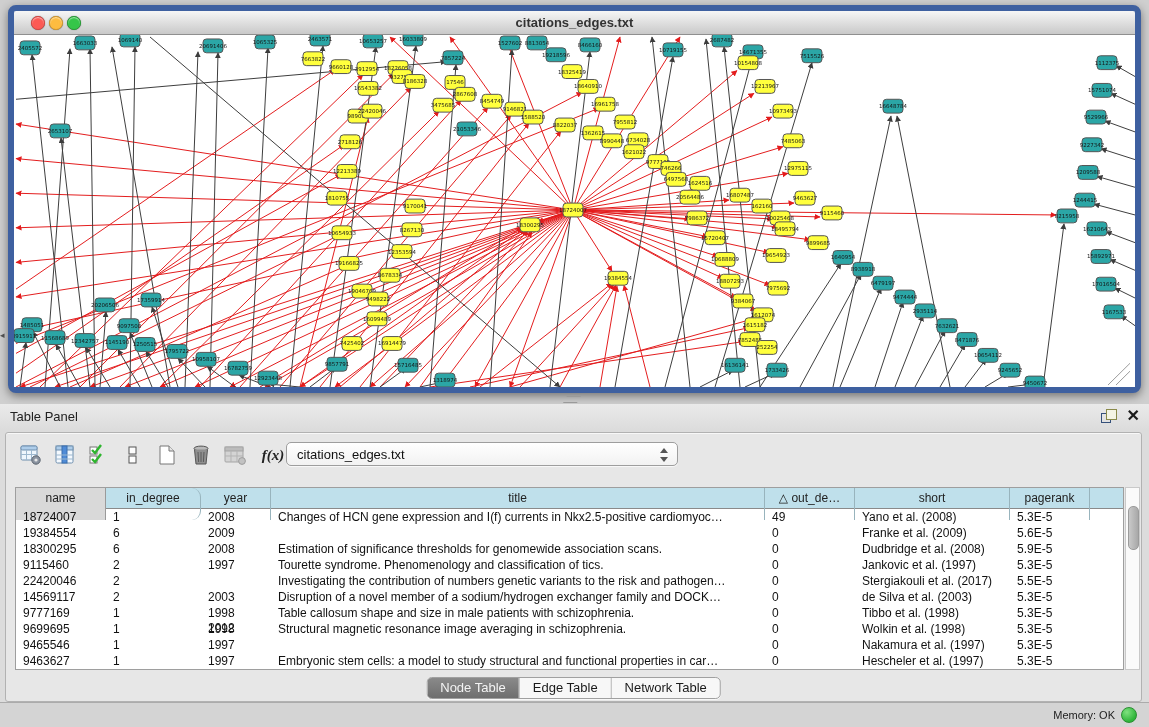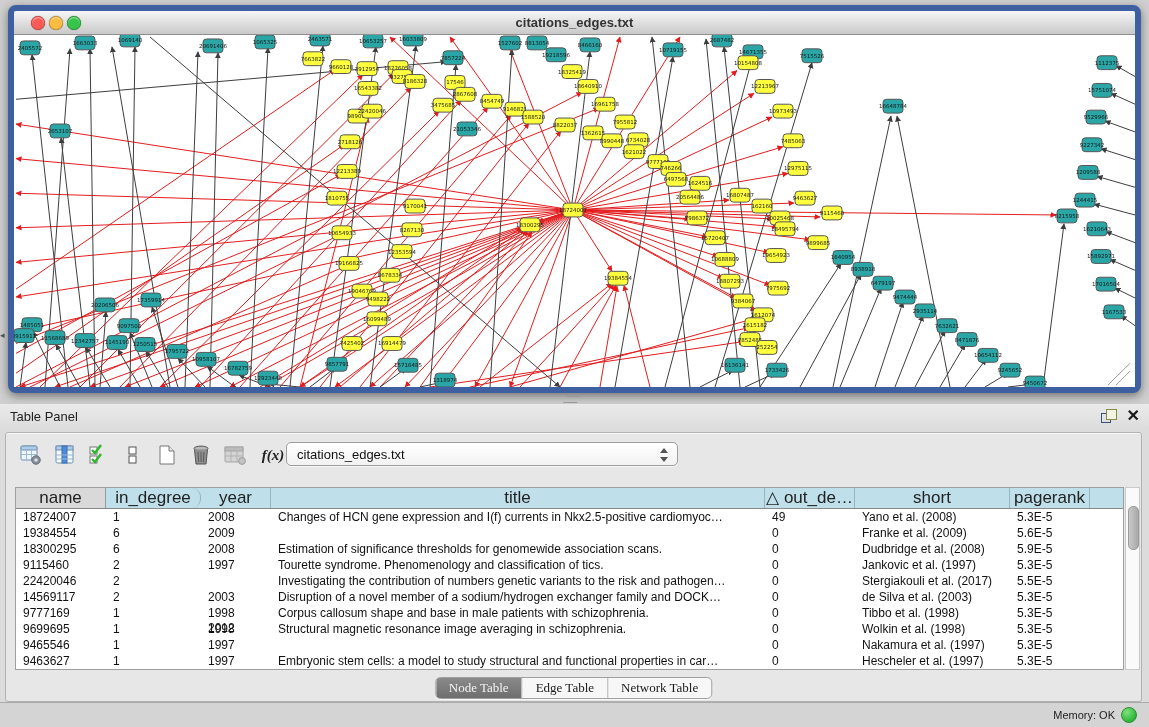--- a/index.html
+++ b/index.html
@@ -56,33 +56,33 @@
     background:linear-gradient(#ffffff,#f2f2f2);border:1px solid #9e9e9e;border-radius:5px;
     box-shadow:0 1px 1px rgba(255,255,255,.8);cursor:pointer;
   }
   .combo .combo-val{position:absolute;left:10px;top:4px;font-size:13px;color:#111;}
   .combo .stepper{position:absolute;right:8px;top:4px;width:9px;height:16px;}
   .combo .stepper .up{position:absolute;top:1px;left:0;width:0;height:0;border-left:4px solid transparent;border-right:4px solid transparent;border-bottom:5px solid #555;}
   .combo .stepper .dn{position:absolute;bottom:1px;left:0;width:0;height:0;border-left:4px solid transparent;border-right:4px solid transparent;border-top:5px solid #555;}
   
   #tbl{position:absolute;left:9px;top:54px;width:1107px;height:181px;background:#fff;border:1px solid #9e9e9e;box-sizing:content-box;overflow:hidden;}
   .thead{position:relative;height:20px;background:#bfe0eb;border-bottom:1px solid #8a8a8a;}
-  .th{position:absolute;top:0;height:20px;box-sizing:border-box;border-right:1px solid #98b4bd;
-      font-size:17px;color:#222;text-align:center;line-height:20px;white-space:nowrap;overflow:hidden;cursor:pointer;}
+  .th{position:absolute;top:0;height:32px;box-sizing:border-box;border-right:1px solid #98b4bd;
+      font-size:12px;color:#222;text-align:center;line-height:20px;white-space:nowrap;overflow:hidden;cursor:pointer;}
   .th.name-col{background:#d9d9d9;border-right:1px solid #9a9a9a;}
   .trow{position:relative;height:16px;}
   .td{position:absolute;top:0;height:16px;box-sizing:border-box;padding-left:7px;
       font-size:12px;color:#111;line-height:16px;white-space:nowrap;overflow:hidden;text-overflow:ellipsis;cursor:default;}
   
   #vscroll{position:absolute;left:1119px;top:54px;width:15px;height:183px;background:#fafafa;border:1px solid #c9c9c9;box-sizing:border-box;}
   #vscroll .thumb{position:absolute;left:2px;top:18px;width:9px;height:42px;border-radius:5px;background:linear-gradient(90deg,#c9c9c9,#a8a8a8);border:1px solid #9b9b9b;}
   
   .tabs{position:absolute;left:50%;transform:translateX(-50%);top:244px;height:20px;display:flex;
         border:1px solid #a0a0a0;border-radius:5px;overflow:hidden;background:#f7f7f7;box-shadow:0 1px 0 rgba(255,255,255,.7);}
-  .tab{font-size:13px;line-height:20px;padding:0 13px;color:#1a1a1a;border-right:1px solid #b5b5b5;cursor:pointer;white-space:nowrap;font-family:Liberation Serif, serif;}
+  .tab{font-size:13px;line-height:20px;padding:0 13px;color:#1a1a1a;border-right:1px solid #b5b5b5;cursor:pointer;white-space:nowrap;}
   .tab:last-child{border-right:none;}
   .tab.sel{background:linear-gradient(#8a8a8a,#6e6e6e);color:#f4f4f4;}
   
   #statusbar{position:absolute;left:0;bottom:0;width:1149px;height:24px;background:#d4d4d4;border-top:1px solid #ababab;}
   #statusbar .mem{position:absolute;right:34px;top:6px;font-size:11px;color:#222;}
   #statusbar .mem-dot{position:absolute;right:12px;top:4px;width:14px;height:14px;border-radius:50%;
      background:radial-gradient(circle at 35% 30%, #7fe27f, #2fb53a 70%);border:1px solid #2a8f32;cursor:pointer;}
 </style>
 </head>
 <body>
@@ -916,21 +916,21 @@
             <div class="td" style="left: 185px; width: 70px;">2003</div>
             <div class="td" style="left: 255px; width: 494px;">Disruption of a novel member of a sodium/hydrogen exchanger family and DOCK…</div>
             <div class="td" style="left: 749px; width: 90px;">0</div>
             <div class="td" style="left: 839px; width: 155px;">de Silva et al. (2003)</div>
             <div class="td" style="left: 994px; width: 80px;">5.3E-5</div>
           </div>
           <div class="trow">
             <div class="td" style="left: 0px; width: 90px;">9777169</div>
             <div class="td" style="left: 90px; width: 95px;">1</div>
             <div class="td" style="left: 185px; width: 70px;">1998</div>
-            <div class="td" style="left: 255px; width: 494px;">Corpus callosum shape and base in male patients with schizophrenia.</div>
+            <div class="td" style="left: 255px; width: 494px;">Table callosum shape and size in male patients with schizophrenia.</div>
             <div class="td" style="left: 749px; width: 90px;">0</div>
             <div class="td" style="left: 839px; width: 155px;">Tibbo et al. (1998)</div>
             <div class="td" style="left: 994px; width: 80px;">5.3E-5</div>
           </div>
           <div class="trow">
             <div class="td" style="left: 0px; width: 90px;">9699695</div>
             <div class="td" style="left: 90px; width: 95px;">1</div>
             <div class="td" style="left: 185px; width: 70px;">1998</div>
             <div class="td" style="left: 255px; width: 494px;">Structural magnetic resonance image averaging in schizophrenia.</div>
             <div class="td" style="left: 749px; width: 90px;">0</div>

